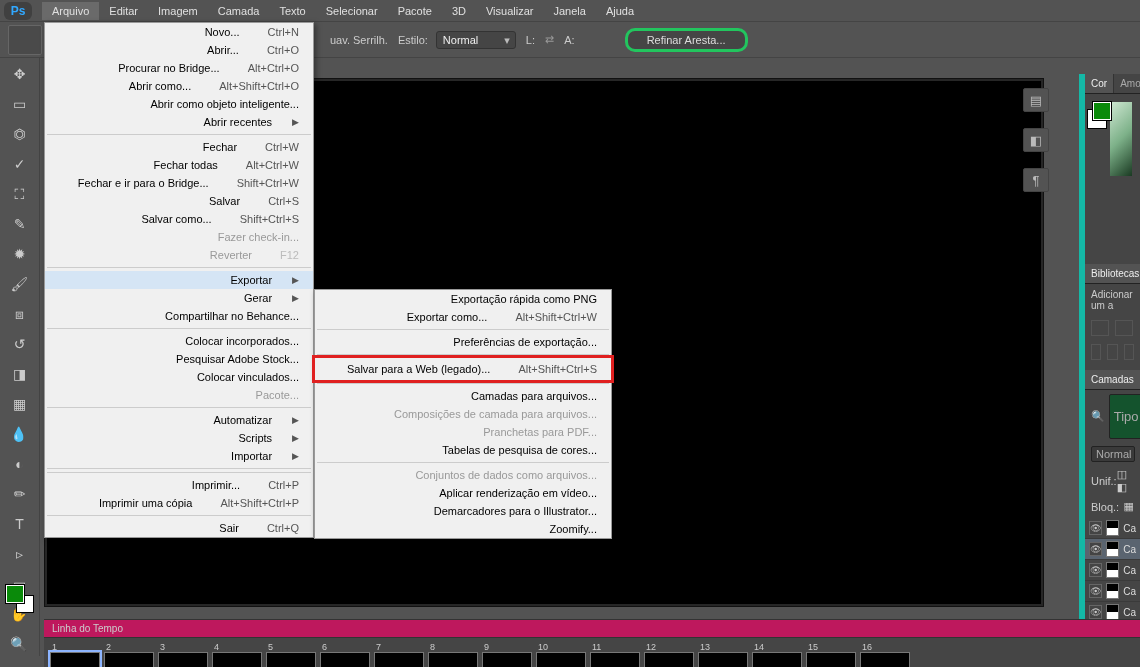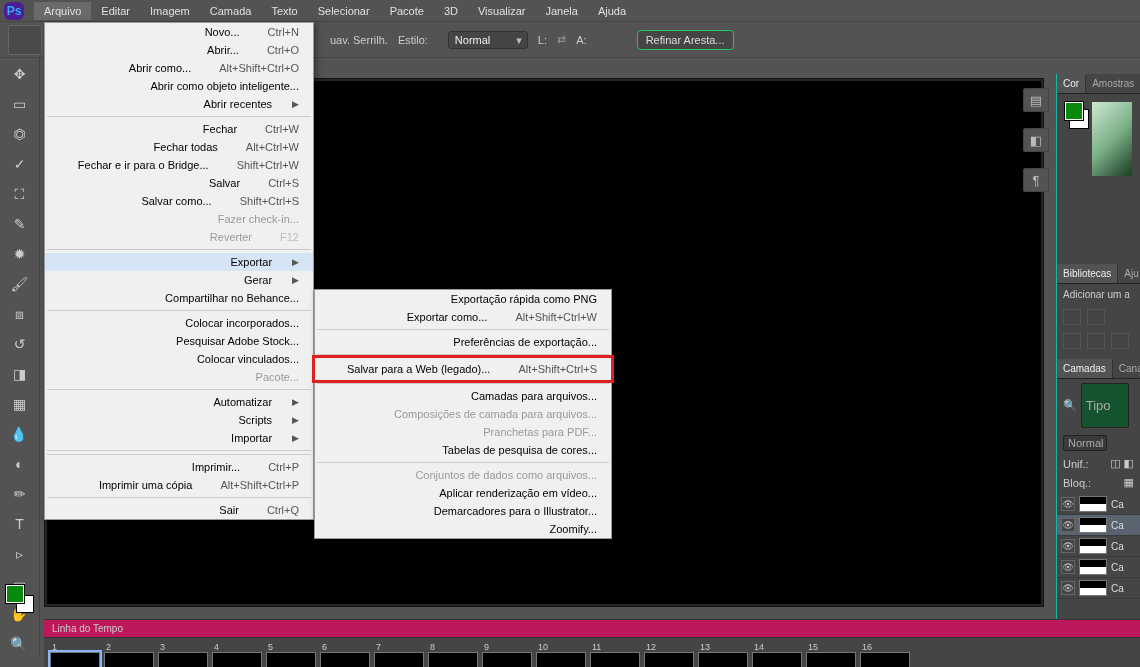--- a/index.html
+++ b/index.html
@@ -1,30 +1,30 @@
 <!DOCTYPE html>
 <html><head>
 <meta charset="utf-8">
 <style>
 * { margin: 0; padding: 0; box-sizing: border-box; font-family: "Segoe UI", Tahoma, sans-serif; font-size: 11px; }
 body { background: #535353; color: #e0e0e0; width: 1140px; height: 667px; overflow: hidden; position: relative; }
 
 .menubar { background: #535353; height: 22px; display: flex; align-items: center; padding: 0 4px; border-bottom: 1px solid #444; }
-.menubar .ps-logo { width: 20px; height: 18px; background: #4c1d95; color: #31a8ff; display: flex; align-items: center; justify-content: center; font-weight: bold; font-size: 12px; border-radius: 6px; margin-right: 10px; }
+.menubar .ps-logo { width: 28px; height: 18px; background: #404040; color: #31a8ff; display: flex; align-items: center; justify-content: center; font-weight: bold; font-size: 12px; border-radius: 6px; margin-right: 10px; }
 .menubar .menu-item { padding: 3px 10px; color: #e0e0e0; cursor: default; }
 .menubar .menu-item.active { background: #6a6a6a; }
 
 .options-bar { height: 36px; background: #535353; border-bottom: 1px solid #444; display: flex; align-items: center; padding: 0 8px; gap: 10px; }
 .options-bar .tool-preset { width: 34px; height: 30px; border: 1px solid #666; background: #4a4a4a; border-radius: 2px; }
 .options-bar .dotted-sel { width: 22px; height: 22px; border: 1px dashed #aaa; margin-left: 6px; }
 .options-bar .label { color: #ccc; }
-.options-bar .select-style { display: flex; align-items: center; gap: 20px; }
+.options-bar .select-style { display: flex; align-items: center; gap: 8px; }
 .options-bar .dropdown { background: #454545; border: 1px solid #333; padding: 2px 22px 2px 6px; border-radius: 3px; min-width: 80px; position: relative; color: #eee; }
 .options-bar .dropdown::after { content: "▾"; position: absolute; right: 5px; top: 2px; color: #bbb; }
-.options-bar .btn { background: #454545; border: 1px solid #22c55e; padding: 3px 8px; border-radius: 4px; color: #ddd; }
+.options-bar .btn { background: #454545; border: 3px solid #22c55e; padding: 3px 19px; border-radius: 10px; color: #ddd; }
 .options-bar .swap { color: #999; }
 
 .tools-panel { position: absolute; left: 0; top: 58px; width: 40px; background: #535353; display: flex; flex-direction: column; align-items: center; padding-top: 4px; gap: 6px; border-right: 1px solid #444; }
 .tools-panel .tool { width: 24px; height: 24px; display: flex; align-items: center; justify-content: center; color: #ccc; font-size: 14px; }
 
 .canvas-area { position: absolute; left: 44px; top: 78px; right: 96px; bottom: 60px; background: #262626; border: 1px solid #111; }
 .black-canvas { position: absolute; inset: 0; margin: 2px; background: #000; }
 
 .dropdown-menu { position: absolute; background: #f0f0f0; border: 1px solid #999; box-shadow: 2px 2px 6px rgba(0,0,0,0.4); color: #000; }
 .dropdown-menu .menu-row { display: flex; justify-content: flex-end; align-items: center; padding: 3px 14px; white-space: nowrap; cursor: default; }
@@ -35,21 +35,21 @@
 .dropdown-menu .menu-row.disabled .shortcut { color: #bbb; }
 .dropdown-menu .submenu-arrow { color: #555; margin-left: 20px; font-size: 9px; }
 
 .main-menu { left: 44px; top: 22px; width: 270px; }
 .sub-menu { left: 314px; top: 289px; width: 298px; }
 .highlighted-red { border: 3px solid #e02020; margin: -3px; padding-top: 2px; padding-bottom: 2px; }
 
 .right-strip { position: absolute; right: 86px; top: 78px; width: 36px; display: flex; flex-direction: column; gap: 16px; align-items: center; padding-top: 10px; }
 .right-strip .ricon { width: 26px; height: 24px; background: #535353; border: 1px solid #444; border-radius: 2px; display: flex; align-items: center; justify-content: center; font-size: 13px; color: #bbb; }
 
-.right-panels { position: absolute; right: 0; top: 74px; width: 84px; background: #454545; height: 590px; border-left: 1px solid #14b8a6; color: #ccc; overflow: hidden; }
+.right-panels { position: absolute; right: 0; top: 74px; width: 61px; background: #454545; height: 590px; border-left: 6px solid #14b8a6; color: #ccc; overflow: hidden; }
 .panel-tabs { display: flex; border-bottom: 1px solid #222; background: #383838; }
 .panel-tab { padding: 4px 6px; font-size: 10px; color: #aaa; background: #454545; border-right: 1px solid #333; }
 .panel-tab.active { background: #535353; color: #eee; }
 .color-swatch-box { padding: 8px; display: flex; align-items: flex-start; gap: 4px; }
 .fg-bg { position: relative; width: 26px; height: 26px; }
 .fg { position:absolute; top:0; left:0; width: 18px; height: 18px; background: #0a8a0a; border: 1px solid #fff; outline: 1px solid #000; }
 .bg { position:absolute; bottom:0; right:0; width: 18px; height: 18px; background: #fff; border: 1px solid #fff; outline: 1px solid #000; }
 .gradient { width: 44px; height: 74px; background: linear-gradient(135deg, #cfe8d2, #7db189, #1a3a22); }
 .panel-body { padding: 5px 6px; font-size: 10px; color: #ccc; }
 .panel-icons { display: flex; gap: 6px; padding: 4px 6px; }
@@ -145,20 +145,24 @@
 <div class="dropdown-menu main-menu" id="file-menu">
     <div class="menu-row">
       <span>Novo...</span>
       <span class="shortcut">Ctrl+N</span>
     </div>
     <div class="menu-row">
       <span>Abrir...</span>
       <span class="shortcut">Ctrl+O</span>
     </div>
     <div class="menu-row">
+      <span>Procurar no Bridge...</span>
+      <span class="shortcut">Alt+Ctrl+O</span>
+    </div>
+    <div class="menu-row">
       <span>Abrir como...</span>
       <span class="shortcut">Alt+Shift+Ctrl+O</span>
     </div>
     <div class="menu-row">
       <span>Abrir como objeto inteligente...</span>
     </div>
     <div class="menu-row">
       <span>Abrir recentes</span>
       <span class="submenu-arrow">▶</span>
     </div>

